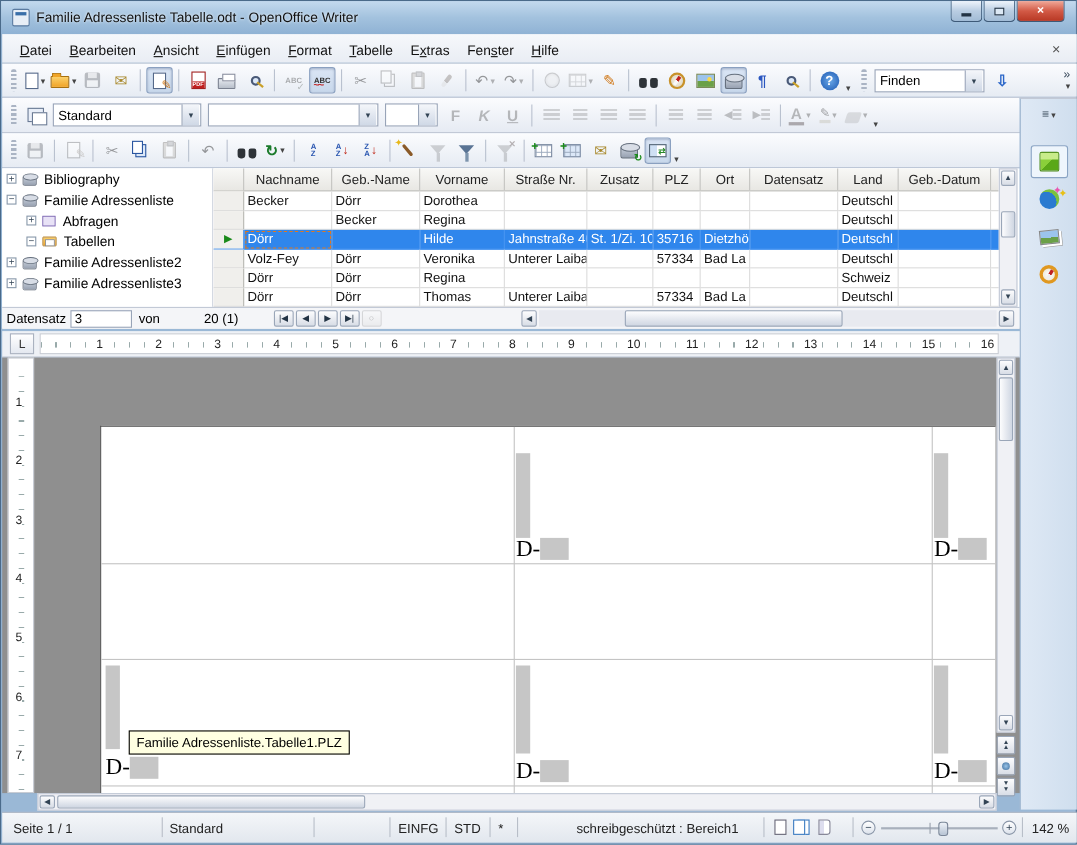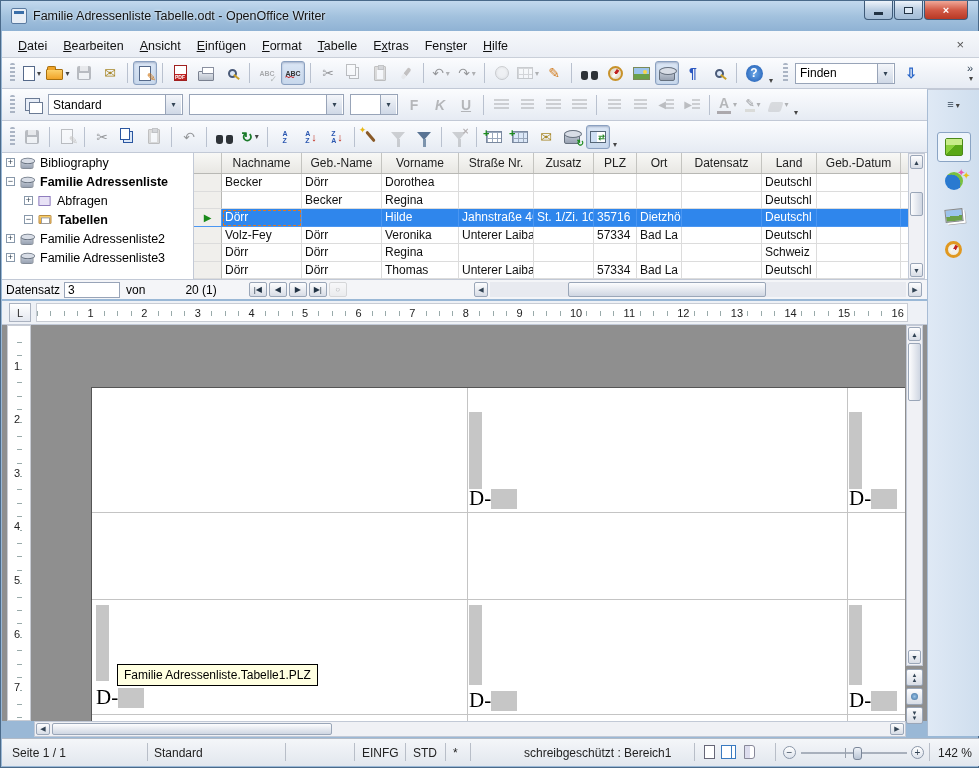--- a/index.html
+++ b/index.html
@@ -84,21 +84,21 @@
   .bars.c{background:repeating-linear-gradient(to bottom,#8a94a4 0 2px,transparent 2px 4px);width:13px}
   .i-bucket{width:13px;height:10px;background:#aab4c4;transform:skewX(-18deg);border-radius:2px;margin-top:4px}
   .i-styles{width:15px;height:13px;border:1px solid #6a7a94;background:#e8eef8}
   .i-styles::after{content:"";position:absolute;left:3px;top:3px;width:12px;height:10px;border:1px solid #6a7a94;background:#fff}
   
   #dsarea{left:1px;top:152px;width:925px;height:146px;background:#fff;border-bottom:1px solid #aab4c4}
   #dstree{left:0;top:0;width:192px;height:126px;background:#fff;border-right:1px solid #c2c9d6;overflow:hidden;font-size:12.5px;position:absolute}
   .titem{display:flex;align-items:center;height:19px;white-space:nowrap}
   .texp{width:9px;height:9px;border:1px solid #8898aa;background:#fff;font-size:9px;line-height:7px;text-align:center;color:#345;margin:0 4px;flex:none}
   .tlabel{padding:0 3px}
-  .tlabel.bold{font-weight:bold}
+  .tlabel.bold{font-weight:normal}
   .tlabel.sel{background:#2f7fe0;color:#fff}
   .tico{flex:none;margin-right:2px;transform:scale(.8)}
   .i-query{width:15px;height:12px;border:1px solid #7a64b0;background:#e8e2f6}
   .i-tfold{width:16px;height:11px;background:linear-gradient(#fbd06a,#f0a428);border:1px solid #a8700f;border-radius:1px}
   .i-tfold::after{content:"";position:absolute;right:1px;top:2px;width:9px;height:6px;background:#fff;border:1px solid #888}
   .i-tbl2{width:15px;height:11px;border:1px solid #8a94a8;background-color:#fff;background-image:linear-gradient(to right,#b8c2d4 1px,transparent 1px),linear-gradient(to bottom,#b8c2d4 1px,transparent 1px);background-size:5px 4px}
   #grid{left:192px;top:0;width:714px;height:126px;overflow:hidden;position:absolute;background:#fff}
   #grid-head{display:flex;height:21px;background:linear-gradient(#f8f8f6,#e8e7e3);border-bottom:1px solid #b8b8b4;font-size:12px}
   #grid-head .gcell{display:flex;align-items:center;justify-content:center;border-right:1px solid #c4c4c0;color:#222;overflow:hidden;white-space:nowrap}
   .grow{display:flex;height:17.5px;font-size:12px}

